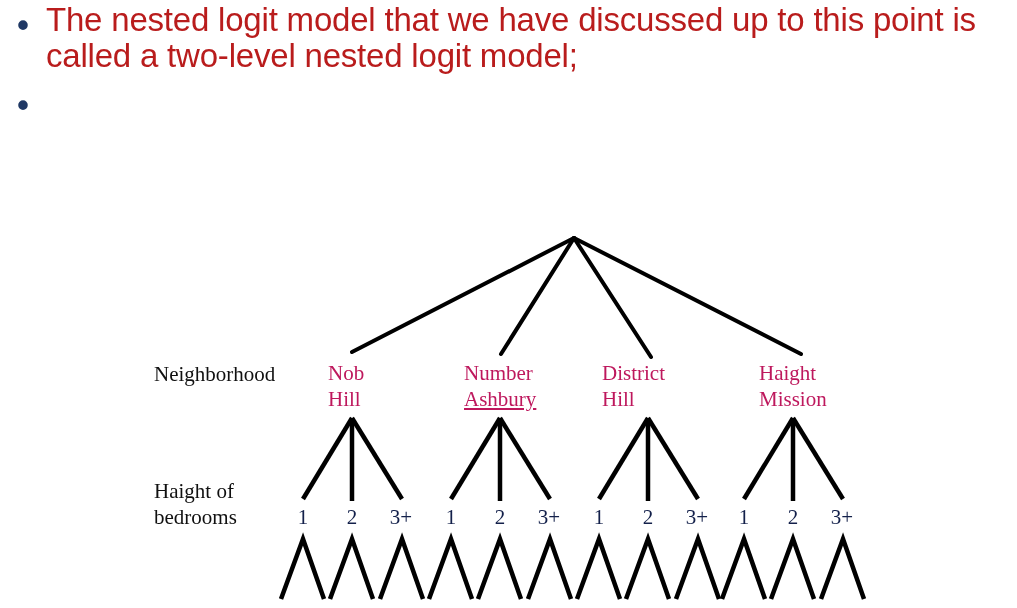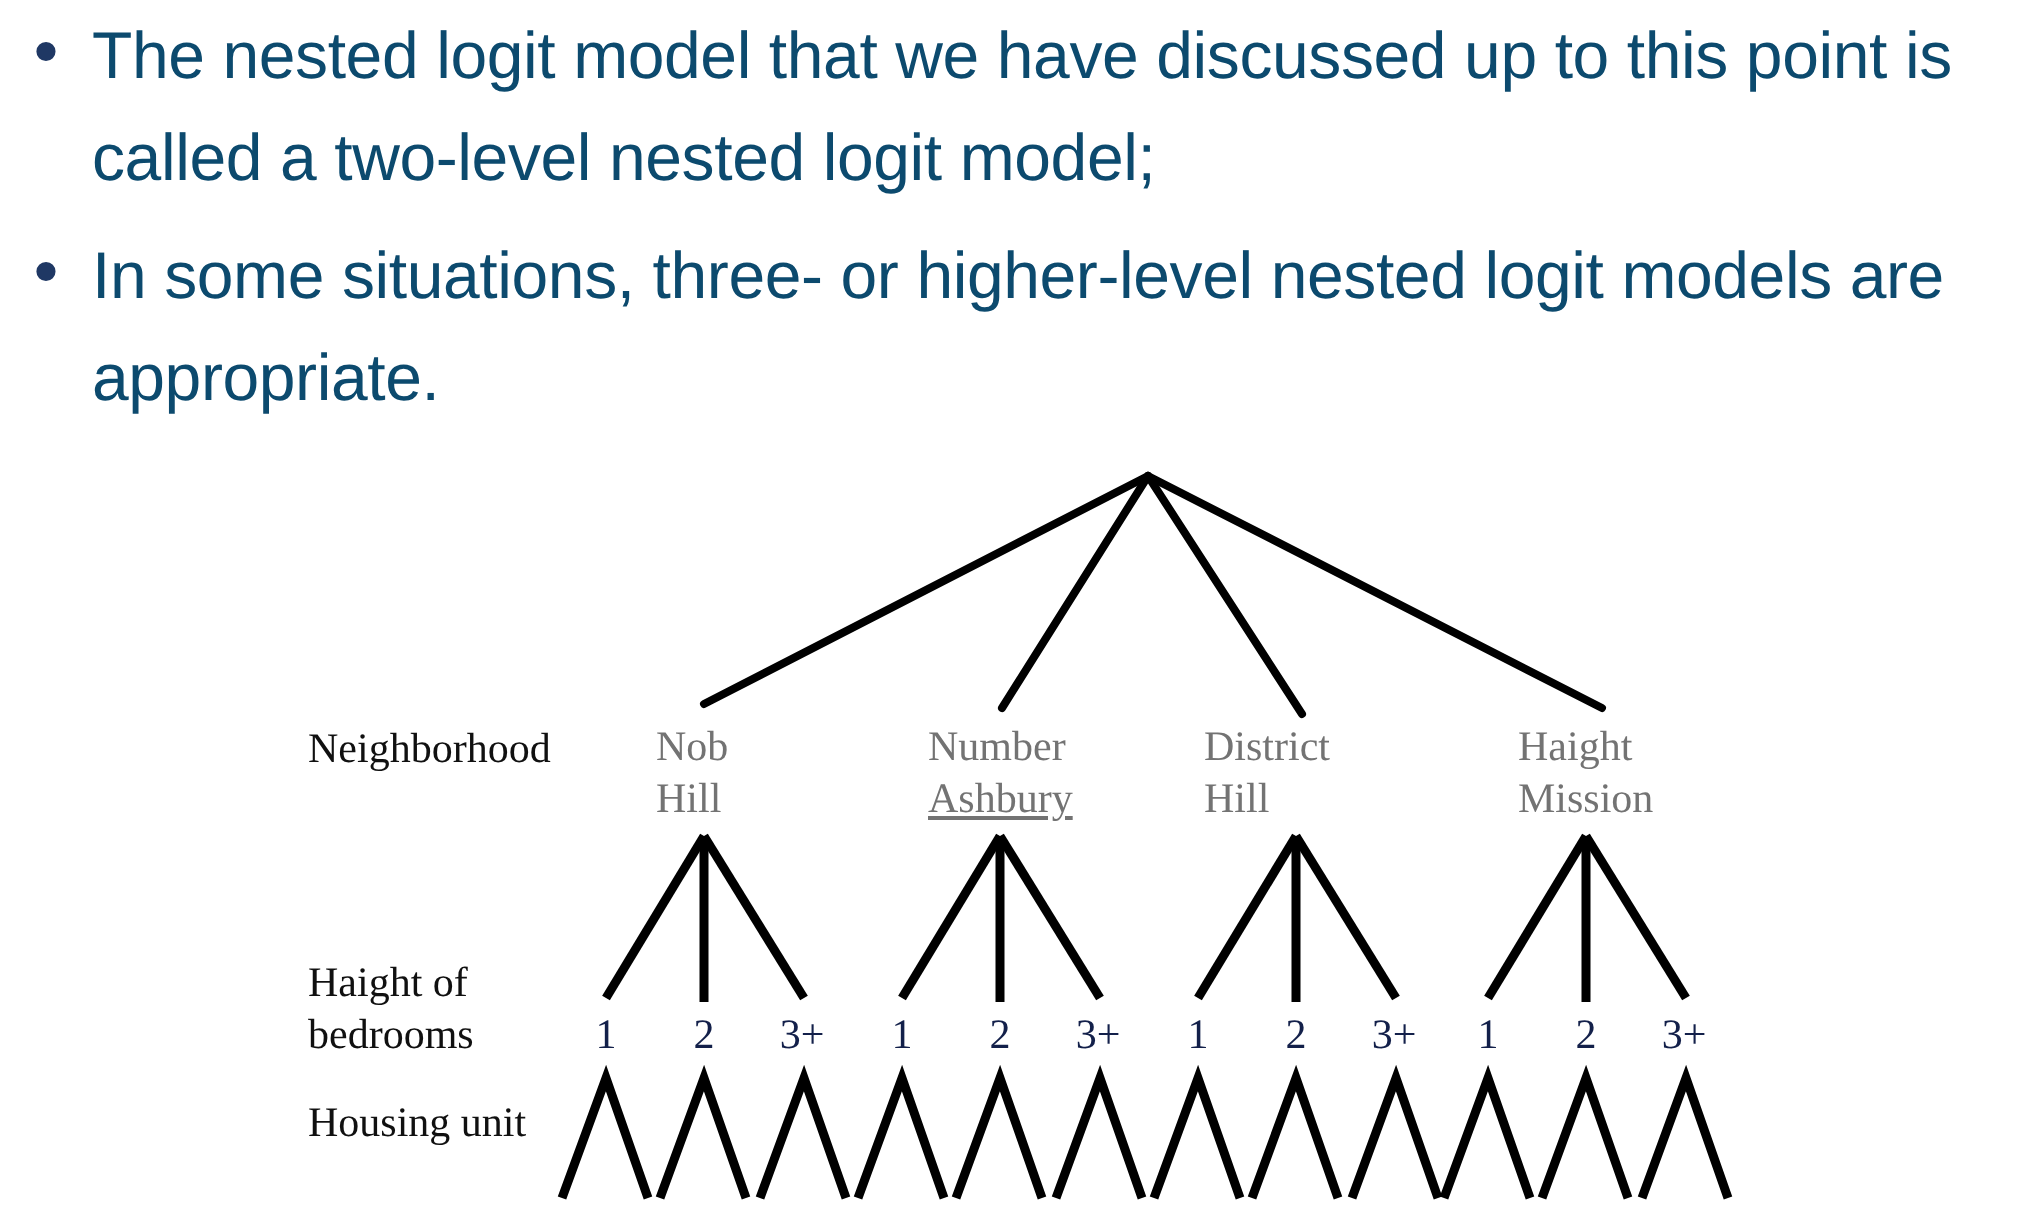--- a/index.html
+++ b/index.html
@@ -35,23 +35,23 @@
     flex: 0 0 auto;
     width: 46px;
     text-align: center;
     color: #1F3864;
     font-size: 33px;
     line-height: 50px;
     font-family: "DejaVu Sans", sans-serif;
   }
   .bullet-text {
     flex: 1 1 auto;
-    color: #0c4a6e;
+    color: #b91c1c;
     font-size: 33px;
-    line-height: 51px;
+    line-height: 36px;
     font-family: "Liberation Sans", sans-serif;
     letter-spacing: -0.2px;
     max-width: 930px;
   }
 
   
   .diagram {
     position: absolute;
     left: 0px;
     top: 224px;
@@ -59,21 +59,21 @@
     height: 383px;
     margin-left: 24px;
   }
   .diagram svg {
     position: absolute;
     left: 0;
     top: 0;
   }
   .dlabel {
     position: absolute;
-    color: #737373;
+    color: #be185d;
     font-family: "Liberation Serif", serif;
     font-size: 21px;
     line-height: 25px;
     white-space: nowrap;
   }
   .dlabel.row-label { color: #101010; }
   .dlabel.leafnum {
     font-size: 21px;
     text-align: center;
     width: 40px;
@@ -87,21 +87,20 @@
 
   <div class="bullets">
 
     <div class="bullet-row first">
       <div class="bullet-mark">•</div>
       <div class="bullet-text">The nested logit model that we have discussed up to this point is called a two-level nested logit model;</div>
     </div>
 
     <div class="bullet-row second">
       <div class="bullet-mark">•</div>
-      <div class="bullet-text">In some situations, three- or higher-level nested logit models are appropriate.</div>
     </div>
 
   </div>
 
   <div class="diagram">
 
     <svg width="1017" height="383" viewBox="0 0 1017 383">
       <g stroke="#000000" stroke-width="4" stroke-linecap="round" fill="none">
         <line x1="550" y1="14" x2="328" y2="128"></line>
         <line x1="550" y1="14" x2="477" y2="130"></line>
@@ -143,21 +142,20 @@
         <polyline points="747,375 769,315 790,375"></polyline>
         <polyline points="797,375 819,315 840,375"></polyline>
       </g>
     </svg>
 
     <div class="dlabel row-label" style="left:130px; top:138px;">Neighborhood</div>
 
     <div class="dlabel row-label" style="left:130px; top:255px;">Haight of</div>
     <div class="dlabel row-label" style="left:130px; top:281px;">bedrooms</div>
 
-    <div class="dlabel row-label" style="left:130px; top:325px;">Housing unit</div>
 
     <div class="dlabel" style="left:304px; top:137px;">Nob</div>
     <div class="dlabel" style="left:304px; top:163px;">Hill</div>
 
     <div class="dlabel" style="left:440px; top:137px;">Number</div>
     <div class="dlabel" style="left:440px; top:163px;text-decoration:underline;">Ashbury</div>
 
     <div class="dlabel" style="left:578px; top:137px;">District</div>
     <div class="dlabel" style="left:578px; top:163px;">Hill</div>
 

